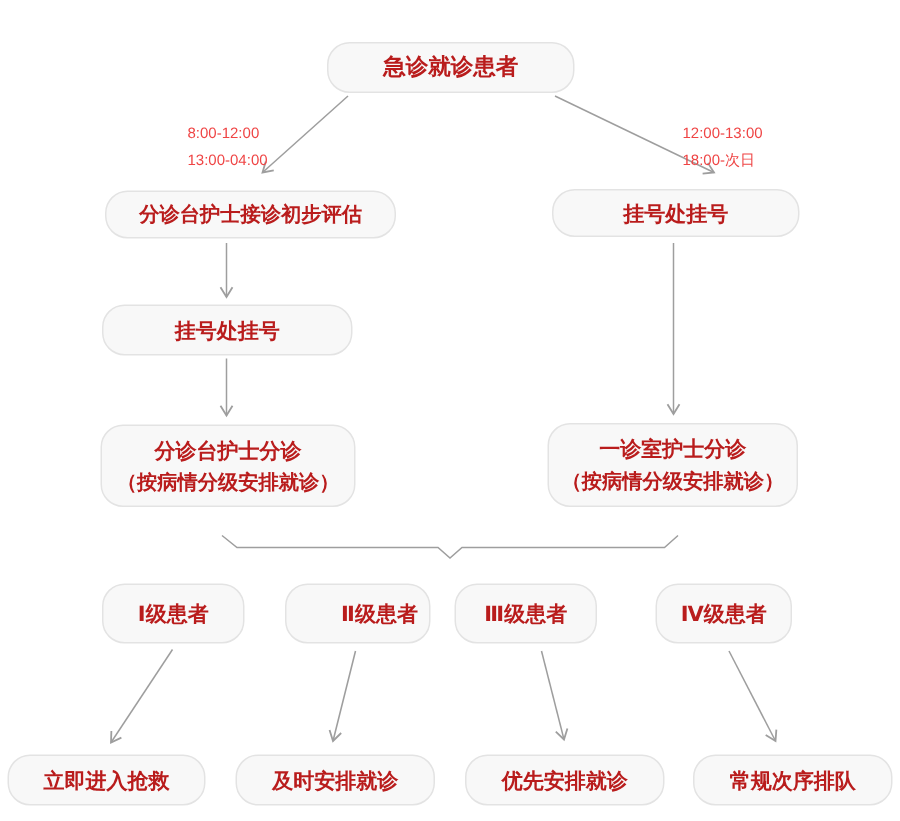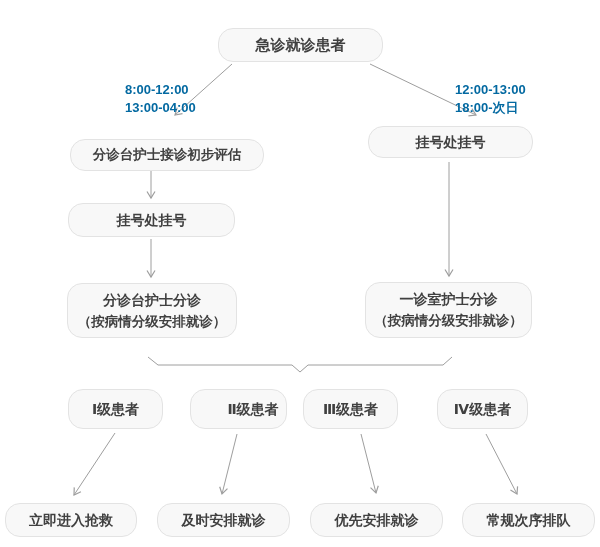--- a/index.html
+++ b/index.html
@@ -4,28 +4,28 @@
 <style>
   html,body{margin:0;padding:0;background:#ffffff;}
   .stage{
     position:relative;width:600px;height:547px;background:#ffffff;overflow:hidden;
     font-family:"Liberation Sans","DejaVu Sans",sans-serif;
   }
   .connectors{position:absolute;left:0;top:0;width:600px;height:547px;}
   .node{
     position:absolute;box-sizing:border-box;
     background:#f8f8f8;border:1px solid #e3e3e3;border-radius:15px;
-    color:#404040;font-weight:bold;font-size:14px;
+    color:#b91c1c;font-weight:bold;font-size:14px;
     display:flex;flex-direction:column;align-items:center;justify-content:center;
     text-align:center;line-height:22px;
   }
   .node .sub{font-size:13.5px;}
   .timelabel{
-    position:absolute;color:#0369a1;font-size:13px;line-height:18px;
-    font-weight:bold;text-align:left;white-space:pre-line;
+    position:absolute;color:#ef4444;font-size:10px;line-height:18px;
+    font-weight:normal;text-align:left;white-space:pre-line;
   }
 </style>
 </head>
 <body>
 
 <div class="stage">
 
   <svg class="connectors" viewBox="0 0 600 547">
     <defs>
       <marker id="arrow" markerWidth="12" markerHeight="12" refX="7.5" refY="5" orient="auto" markerUnits="userSpaceOnUse">
@@ -46,21 +46,21 @@
     </g>
   </svg>
 
   <div class="timelabel" style="left:125px;top:81px;"><span>8:00-12:00</span><br><span>13:00-04:00</span></div>
   <div class="timelabel" style="left:455px;top:81px;"><span>12:00-13:00</span><br><span>18:00-次日</span></div>
 
   <div class="node" style="left:218px;top:28px;width:165px;height:34px;font-size:15px;">
     <span>急诊就诊患者</span>
   </div>
 
-  <div class="node" style="left:70px;top:139px;width:194px;height:32px;font-size:13.5px;">
+  <div class="node" style="left:70px;top:127px;width:194px;height:32px;font-size:13.5px;">
     <span>分诊台护士接诊初步评估</span>
   </div>
   <div class="node" style="left:368px;top:126px;width:165px;height:32px;">
     <span>挂号处挂号</span>
   </div>
 
   <div class="node" style="left:68px;top:203px;width:167px;height:34px;">
     <span>挂号处挂号</span>
   </div>
 

